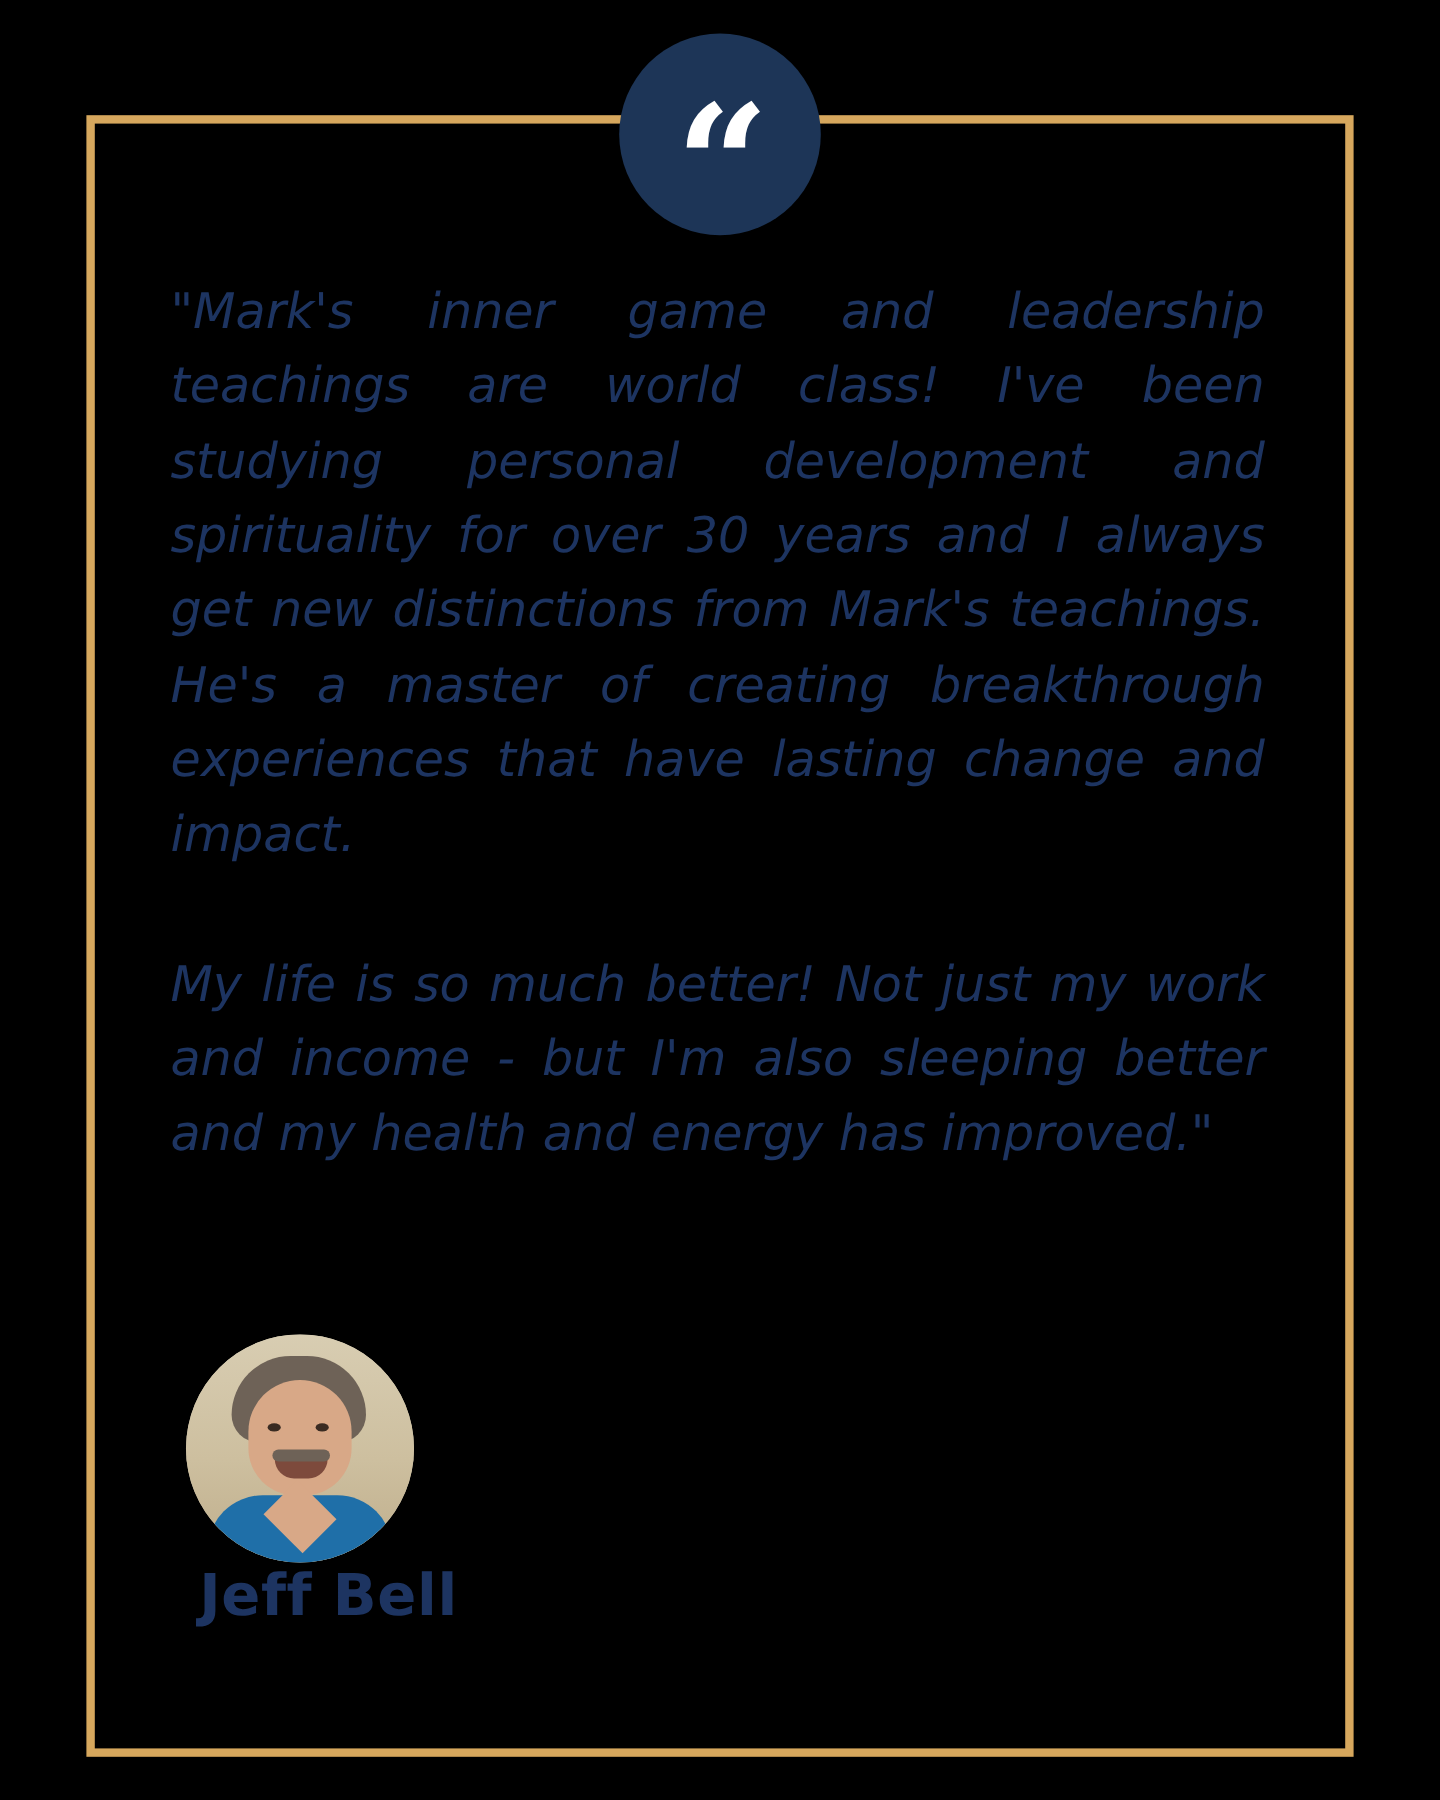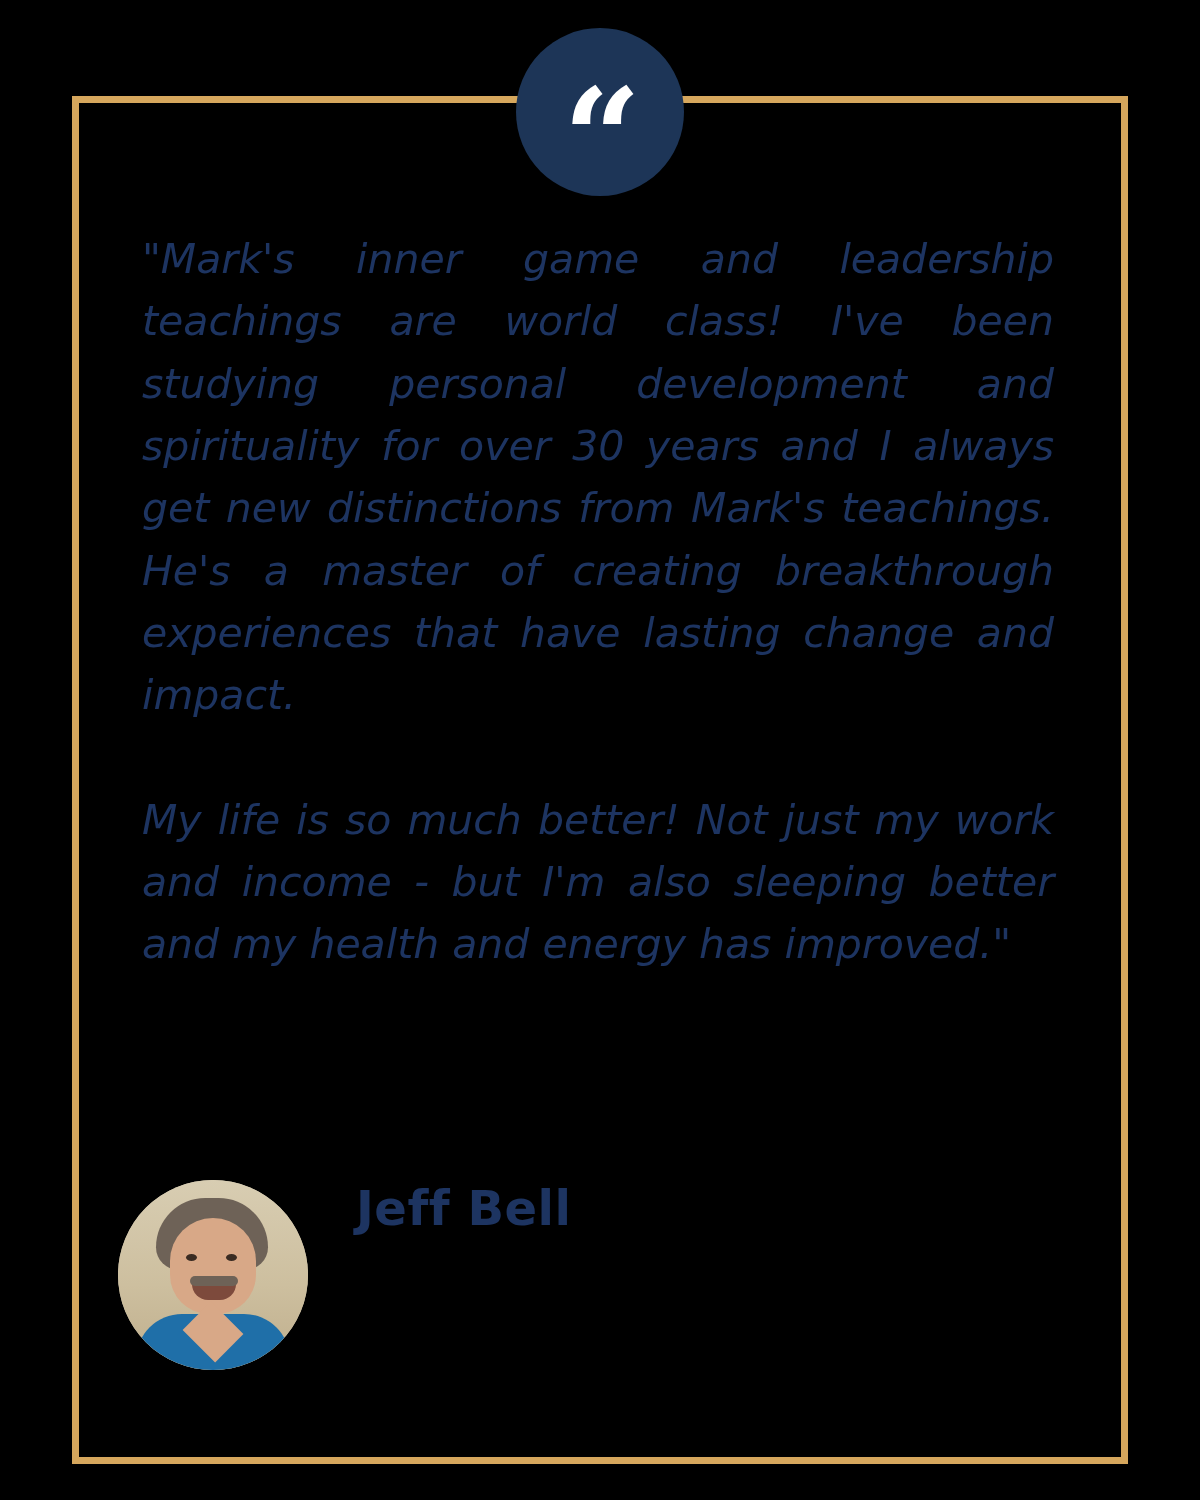--- a/index.html
+++ b/index.html
@@ -60,23 +60,24 @@
     font-size: 41px;
     line-height: 1.52;
     text-align: justify;
     text-justify: inter-word;
     white-space: pre-wrap;
   }
 
   .author-row {
     position: absolute;
     left: 118px;
-    top: 1180px;
+    top: 1112px;
     display: flex;
-    align-items: flex-start;
+    align-items: center;
+    flex-direction: column;
   }
 
   .avatar {
     width: 190px;
     height: 190px;
     border-radius: 50%;
     overflow: hidden;
     position: relative;
     background: #cfc6ae;
     flex: 0 0 auto;

